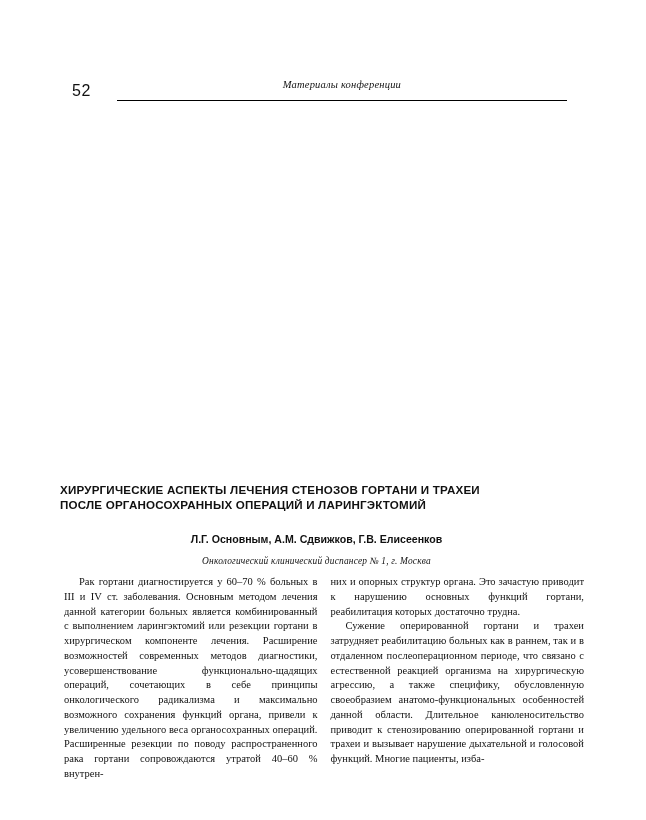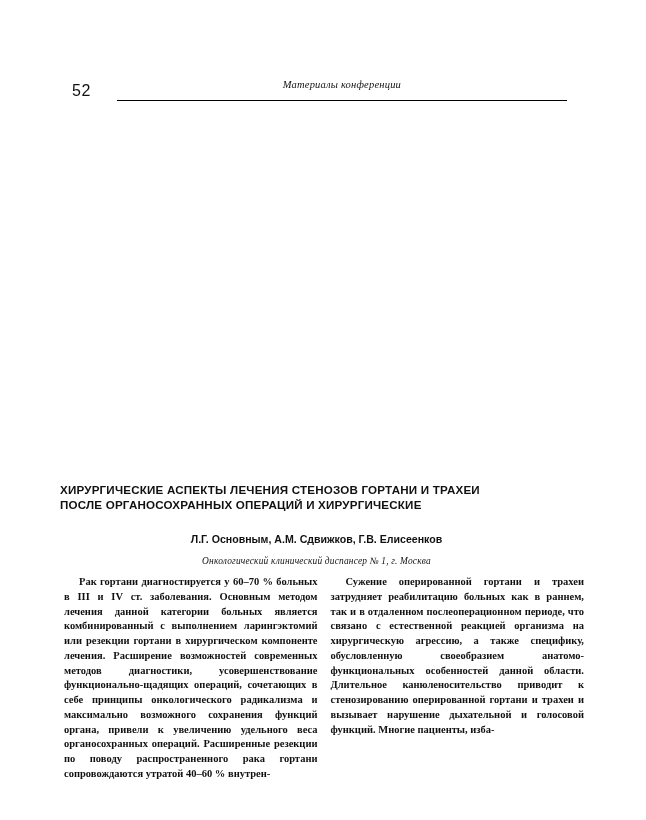--- a/index.html
+++ b/index.html
@@ -92,21 +92,20 @@
     left: 64px;
     width: 520px;
     display: flex;
     gap: 13px;
   }
   .col {
     width: 253.5px;
     font-size: 10.5px;
     line-height: 14.75px;
     text-align: justify;
-    font-weight: bold;
   }
   .col p {
     margin: 0;
   }
   .col p.indent {
     text-indent: 15px;
   }
 </style>
 </head>
 <body>
@@ -115,29 +114,30 @@
 
   <div class="header">
     <span class="pageno">52</span>
     <div class="head-rule-wrap">
       <span class="running-head">Материалы конференции</span>
     </div>
   </div>
 
   <div class="title-block">
     <div class="title-line">ХИРУРГИЧЕСКИЕ АСПЕКТЫ ЛЕЧЕНИЯ СТЕНОЗОВ ГОРТАНИ И ТРАХЕИ</div>
-    <div class="title-line">ПОСЛЕ  ОРГАНОСОХРАННЫХ ОПЕРАЦИЙ И ХИРУРГИЧЕСКИЕ</div>
+    <div class="title-line">ПОСЛЕ  ОРГАНОСОХРАННЫХ ОПЕРАЦИЙ И ЛАРИНГЭКТОМИЙ</div>
   </div>
 
   <div class="authors">Л.Г. Основным, А.М. Сдвижков, Г.В. Елисеенков</div>
 
   <div class="affiliation">Онкологический клинический диспансер № 1, г. Москва</div>
 
   <div class="body-columns">
     <div class="col">
       <p class="indent">Рак гортани диагностируется у 60–70 % больных в III и IV ст. заболевания. Основным методом лечения данной категории больных является комбинированный с выполнением ларингэктомий или резекции гортани в хирургическом компоненте лечения. Расширение возможностей современных методов диагностики, усовершенствование функционально-щадящих операций, сочетающих в себе принципы онкологического радикализма и максимально возможного сохранения функций органа, привели к увеличению удельного веса органосохранных операций. Расширенные резекции по поводу распространенного рака гортани сопровождаются  утратой 40–60 % внутрен-</p>
     </div>
     <div class="col">
+      <p>них и опорных структур органа. Это зачастую приводит к  нарушению основных функций гортани, реабилитация которых достаточно трудна.</p>
       <p class="indent">Сужение  оперированной гортани и трахеи затрудняет реабилитацию больных как в раннем, так и в отдаленном  послеоперационном периоде, что связано с естественной реакцией организма на хирургическую агрессию, а также специфику, обусловленную своеобразием анатомо-функциональных особенностей данной области. Длительное канюленосительство приводит к стенозированию оперированной гортани и трахеи и вызывает нарушение  дыхательной и голосовой функций. Многие пациенты, изба-</p>
     </div>
   </div>
 
 </div>
 
 </body></html>

